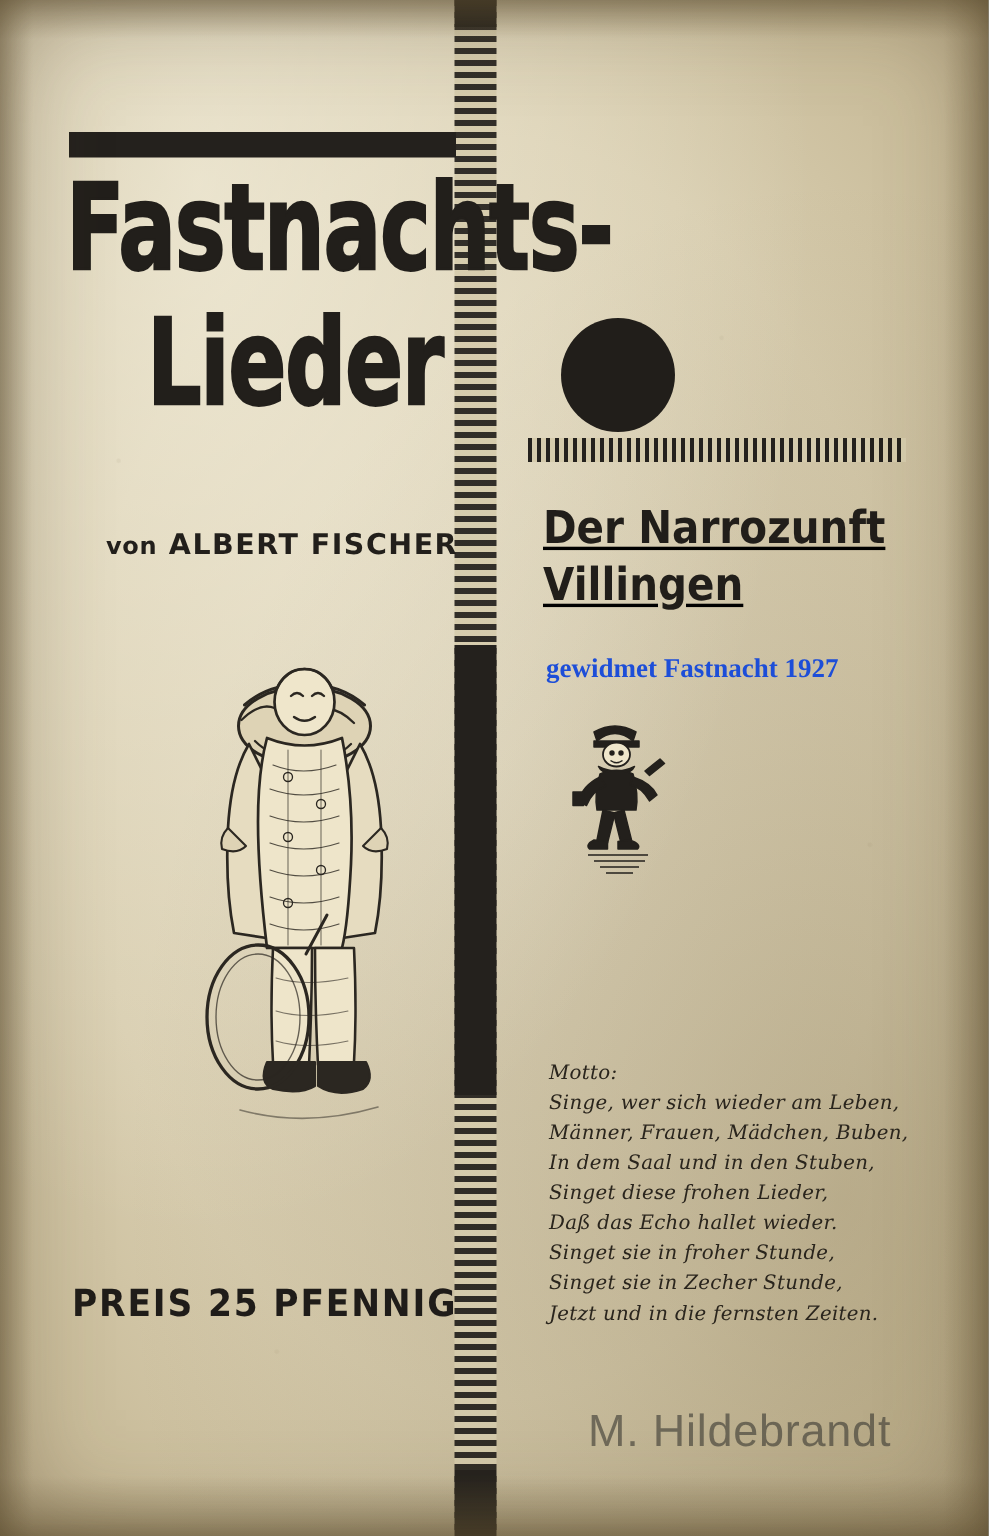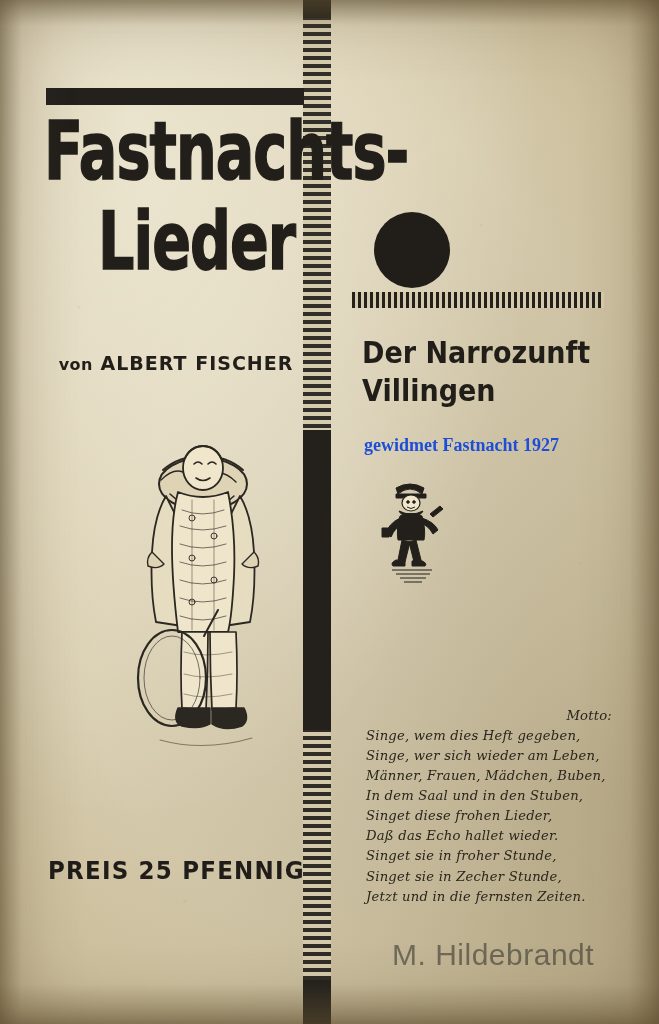--- a/index.html
+++ b/index.html
@@ -110,21 +110,21 @@
   }
   #title-2 {
     font-size: 59px;
     margin-top: 36px;
     margin-left: 54px;
     transform: scaleY(1.35) scaleX(0.97);
     transform-origin: left top;
   }
   #byline {
     position: absolute;
-    left: 46px; top: 352px;
+    left: 58px; top: 352px;
     width: 260px;
     text-align: center;
     font-family: "DejaVu Sans", sans-serif;
     font-weight: bold;
     color: #221f1b;
     font-size: 19px;
     letter-spacing: 1px;
   }
   #byline .small {
     font-size: 16px;
@@ -166,20 +166,21 @@
     background: repeating-linear-gradient(
       to right,
       #24211d 0px, #24211d 3px,
       #d5cbac 3px, #d5cbac 6px
     );
   }
   #ded-block {
     position: absolute;
     left: 362px; top: 332px;
     width: 260px;
+    text-decoration: underline;
   }
   .ded-line {
     font-family: "DejaVu Sans", sans-serif;
     font-weight: bold;
     color: #211e1a;
     font-size: 27px;
     line-height: 1.42;
     letter-spacing: 0px;
     transform: scaleY(1.12);
     transform-origin: left top;
@@ -206,21 +207,20 @@
     width: 246px;
     color: #2a251d;
     font-family: "DejaVu Serif", serif;
     font-size: 13.2px;
     line-height: 1.52;
     font-style: italic;
     letter-spacing: 0.2px;
   }
   #motto .mhead {
     font-style: italic;
-    text-align: right;
   }
   #watermark {
     position: absolute;
     left: 392px; top: 938px;
     font-family: "Liberation Sans", sans-serif;
     font-size: 30px;
     color: rgba(60,58,52,0.62);
     letter-spacing: 0.5px;
   }
   .noise {
@@ -342,21 +342,20 @@
       <path d="M48 82 l-8 1 l0 5 l13 0 q3 -3 -5 -6 z"></path>
 
       <g stroke-width="1.1" fill="none">
         <path d="M20 92 h40 M24 96 h34 M28 100 h26 M32 104 h18"></path>
       </g>
     </g>
   </svg>
 
   <div id="motto">
     <div class="mhead">Motto:</div>
-    <div>Singe, wem dies Heft gegeben,</div>
     <div>Singe, wer sich wieder am Leben,</div>
     <div>Männer, Frauen, Mädchen, Buben,</div>
     <div>In dem Saal und in den Stuben,</div>
     <div>Singet diese frohen Lieder,</div>
     <div>Daß das Echo hallet wieder.</div>
     <div>Singet sie in froher Stunde,</div>
     <div>Singet sie in Zecher Stunde,</div>
     <div>Jetzt und in die fernsten Zeiten.</div>
   </div>
 

